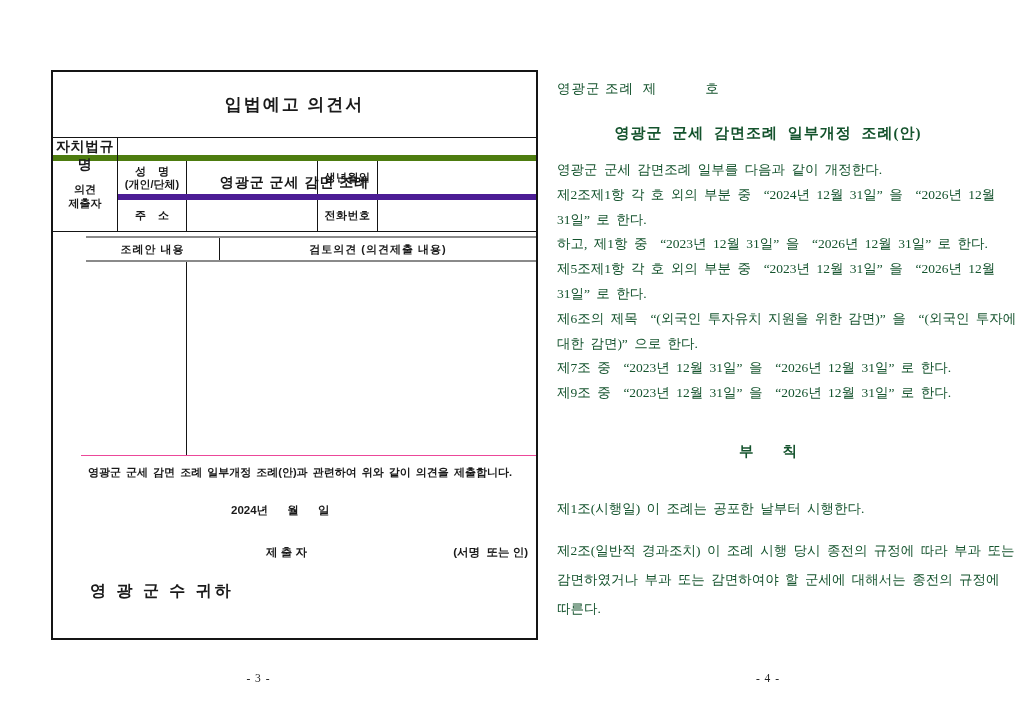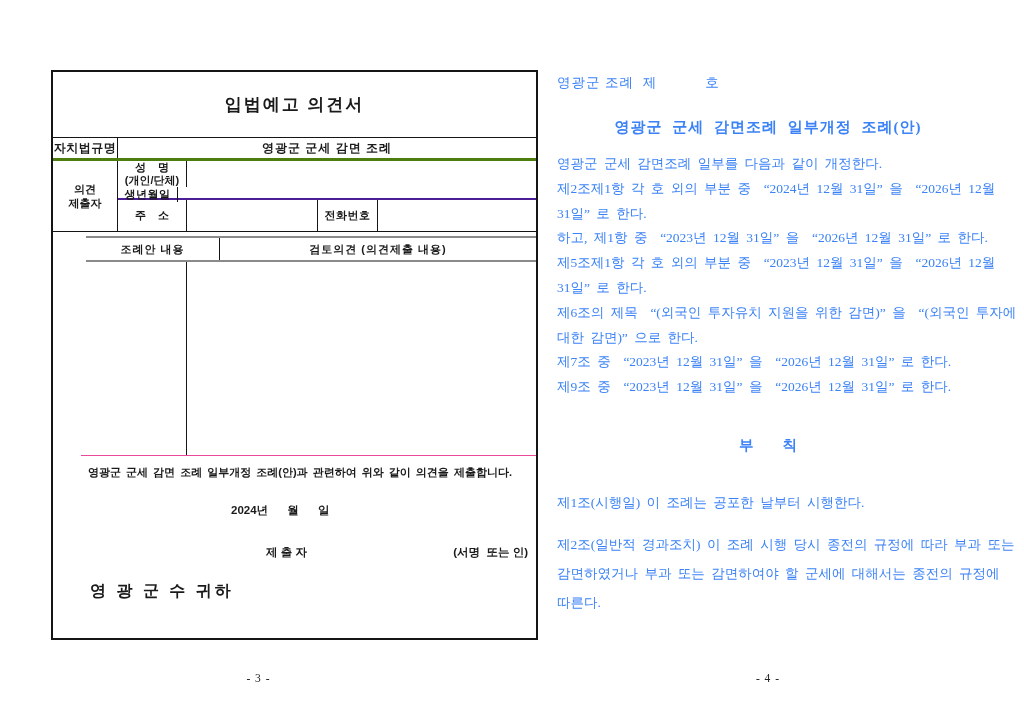--- a/index.html
+++ b/index.html
@@ -9,27 +9,27 @@
   }
 
   
   .form {
     position:absolute; left:51px; top:70px; width:487px; height:570px;
     border:2px solid #151515; box-sizing:border-box; font-weight:bold;
   }
   .form * { box-sizing:border-box; }
   .c { display:flex; align-items:center; justify-content:center; text-align:center; }
   .row-title { height:66px; border-bottom:1px solid #151515; font-size:17px; letter-spacing:2px; }
-  .row-law { height:23px; border-bottom:3px solid #4d7c0f; display:flex; font-size:12px; }
+  .row-law { height:23px; border-bottom:6px solid #4d7c0f; display:flex; font-size:14px;flex-direction:column; }
   .law-label { width:65px; border-right:1px solid #151515; letter-spacing:0.5px; }
   .law-value { flex:1; letter-spacing:1px; }
   .row-submitter { height:71px; display:flex; border-bottom:1px solid #151515; font-size:11px; }
   .submitter-cell { width:65px; border-right:1px solid #151515; flex-direction:column; line-height:14px; }
   .submitter-rows { flex:1; display:flex; flex-direction:column; }
-  .r-name { height:39px; border-bottom:2px solid #4c1d95; display:flex;flex-direction:column; }
+  .r-name { height:39px; border-bottom:6px solid #4c1d95; display:flex; }
   .r-addr { flex:1; display:flex; }
   .lbl2 { width:69px; border-right:1px solid #151515; flex-direction:column; line-height:13px; white-space:pre; }
   .inp-mid { width:131px; border-right:1px solid #151515; }
   .lbl3 { width:60px; border-right:1px solid #151515; letter-spacing:0.5px; }
   .inp-end { flex:1; }
   .gap { height:4px; }
   .row-header { height:26px; display:flex; font-size:11px;
     border-top:2px solid #8a8a8a; border-bottom:2px solid #8a8a8a;margin-left:33px; }
   .content-header { width:134px; border-right:1px solid #151515; letter-spacing:1px; }
   .review-header { flex:1; letter-spacing:1px; }
@@ -38,22 +38,22 @@
   .content-right { flex:1; }
   .statement-row { border-top:1px solid #ec4899; height:181px;margin-left:28px; }
   .statement { padding:9px 5px 0 7px; font-size:11px; word-spacing:2px; }
   .date-line { margin-top:23px; padding-left:150px; font-size:11.5px; white-space:pre; }
   .submit-line { margin-top:27px; display:flex; justify-content:space-between;
     padding:0 8px 0 185px; font-size:11.5px; white-space:pre; }
   .recipient { margin-top:21px; padding-left:9px; font-size:16px; letter-spacing:3px; }
 
   
   .ordinance {
-    position:absolute; left:557px; top:74px; width:422px;
-    font-family:"Liberation Serif", serif; color:#3b82f6;
+    position:absolute; left:557px; top:80px; width:422px;
+    font-family:"Liberation Serif", serif; color:#14532d;
   }
   .doc-number { font-size:13.5px; white-space:pre; letter-spacing:1px; }
   .ord-title { margin-top:26px; text-align:center; font-weight:bold; font-size:15px;
     letter-spacing:1px; word-spacing:5px; }
   .ord-body { margin-top:15px; }
   .body-line { height:24.8px; line-height:24.8px; font-size:13.5px;
     white-space:pre; word-spacing:3px; }
   .addendum-title { margin-top:36px; text-align:center; font-weight:bold;
     font-size:14.5px; white-space:pre; }
   .addendum-1 { margin-top:36px; font-size:13.5px; word-spacing:3px; white-space:pre; }

